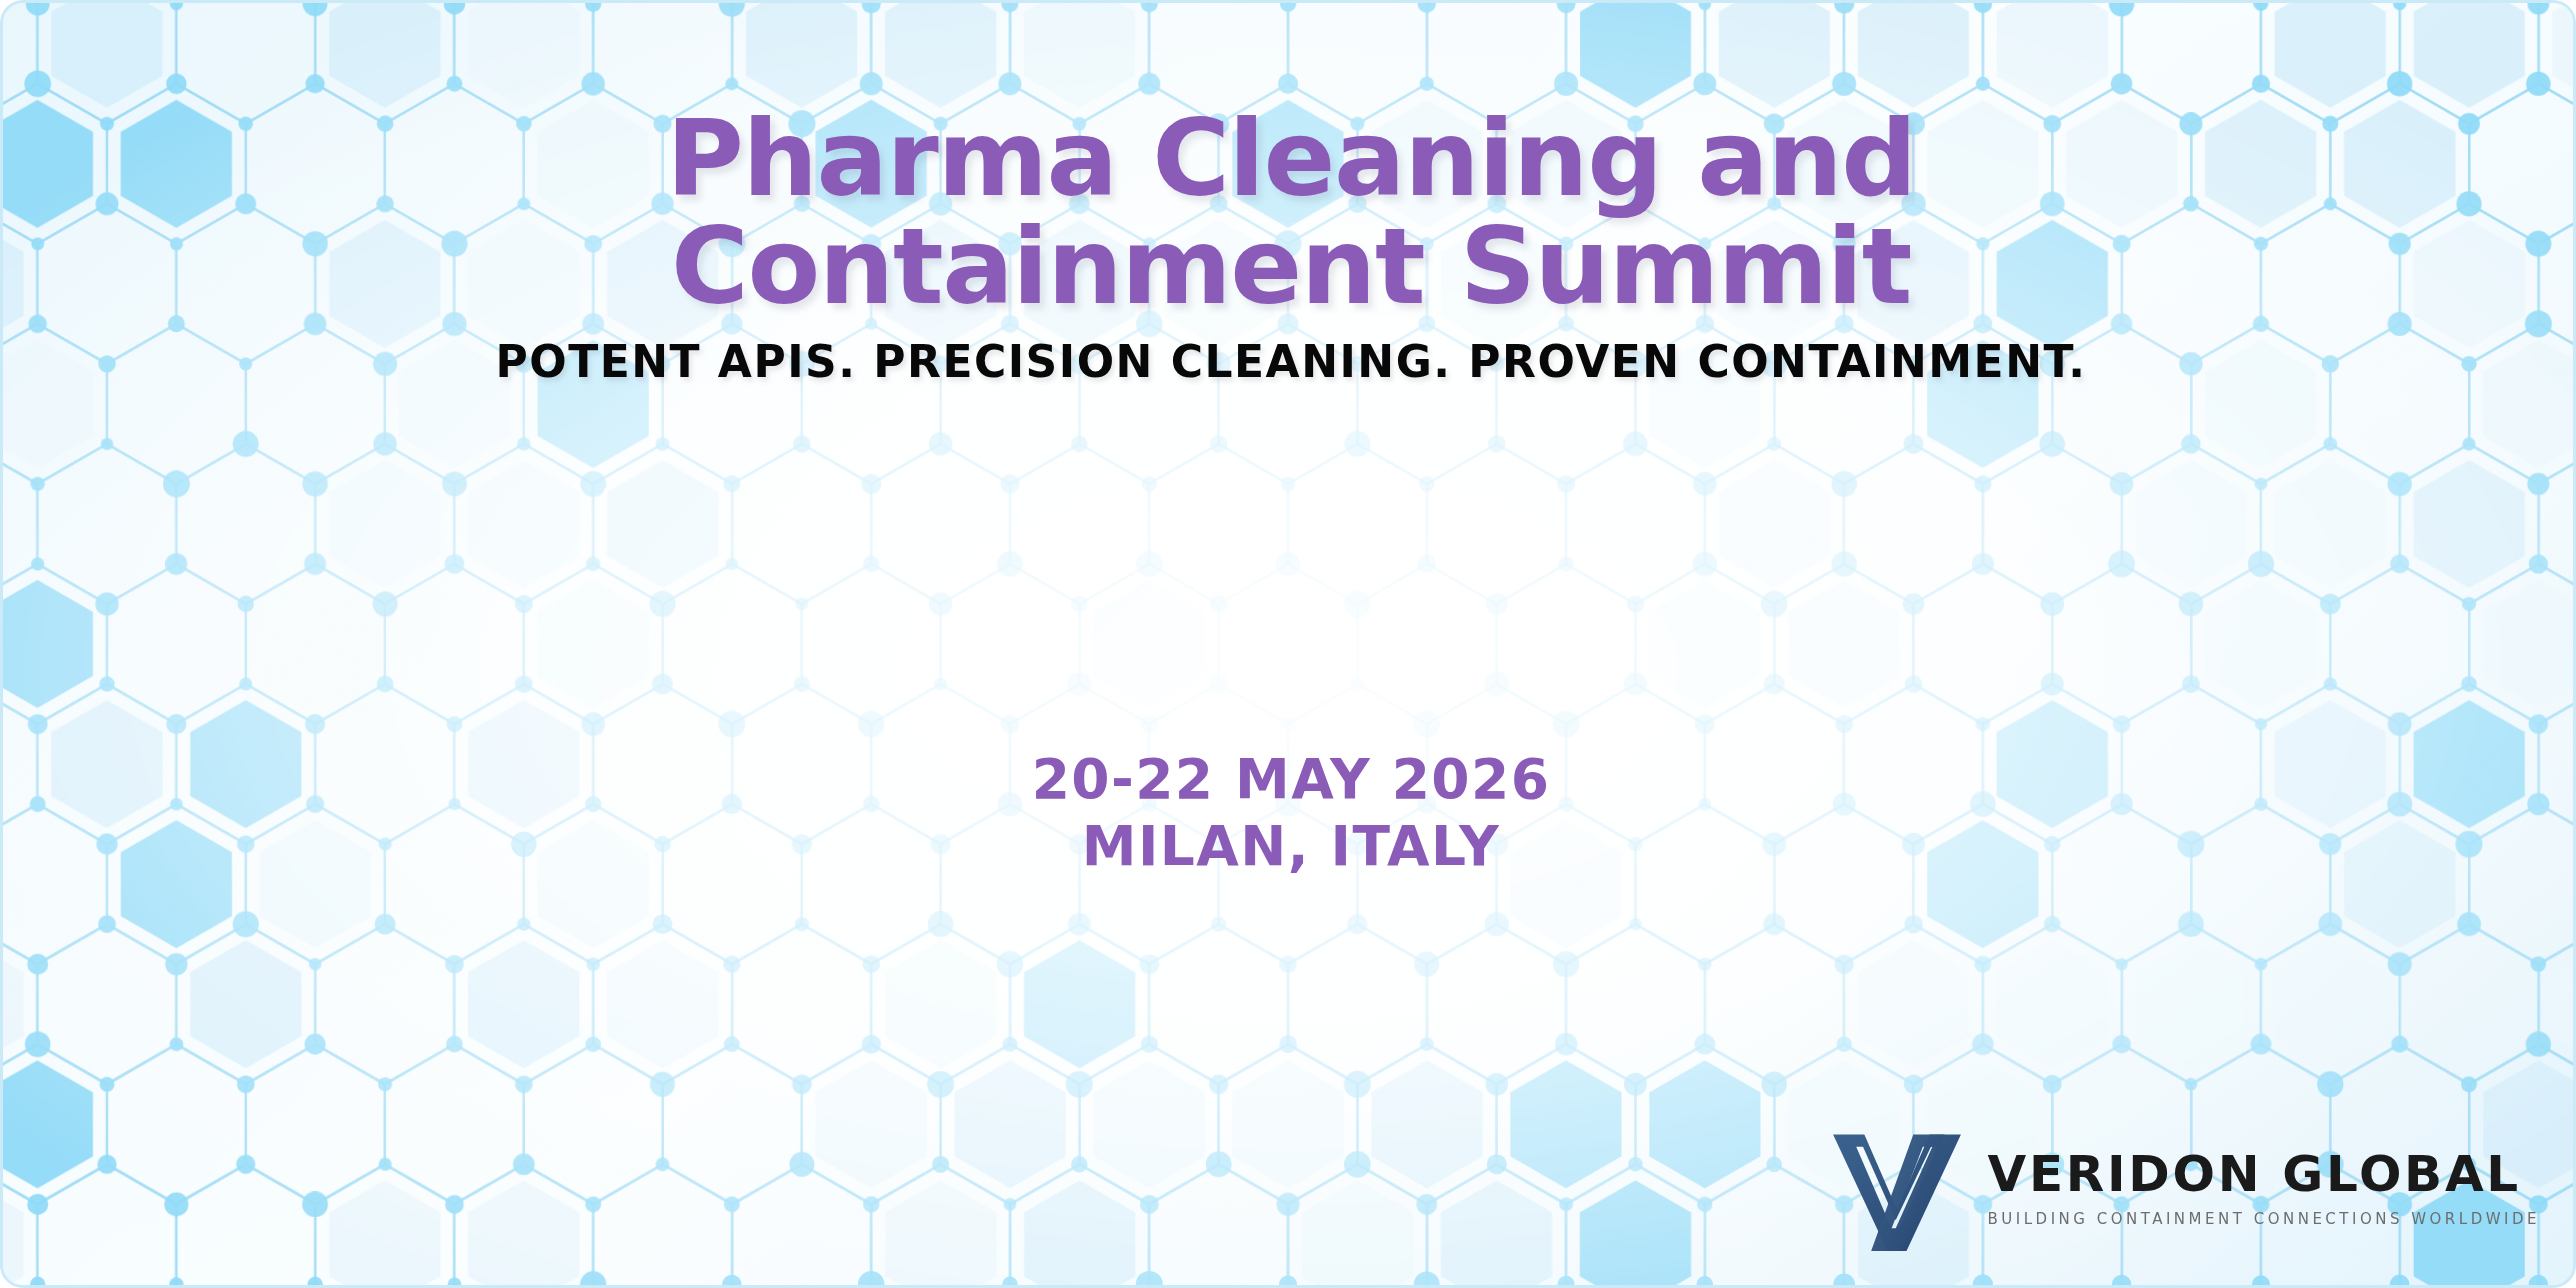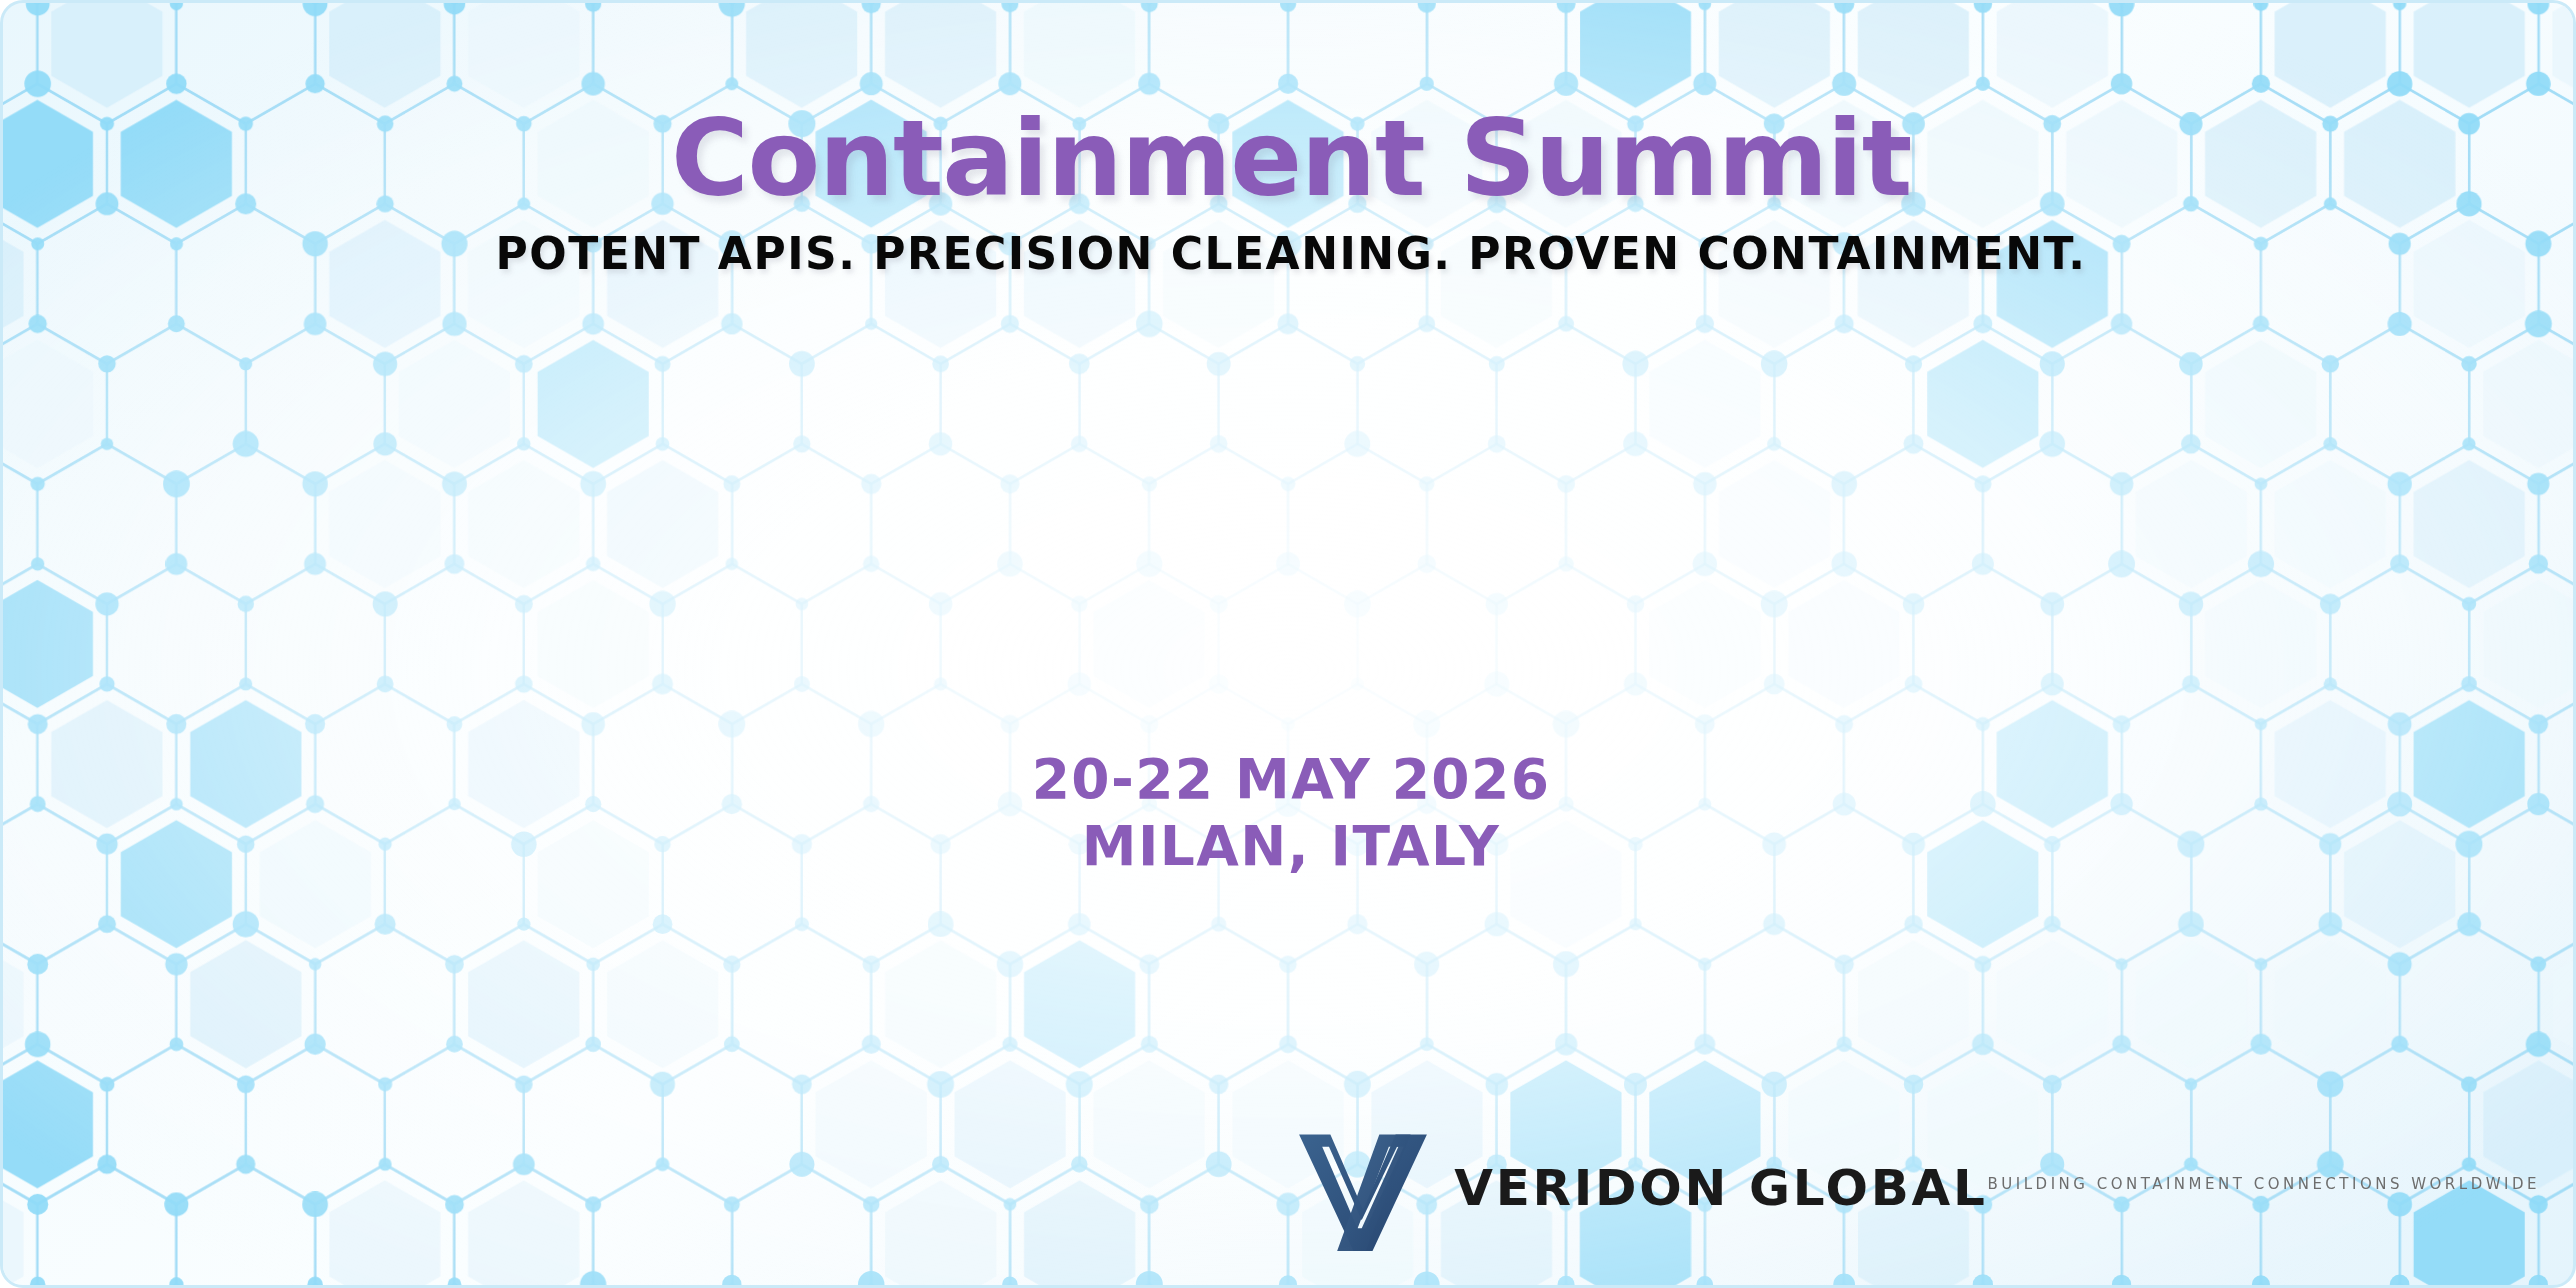--- a/index.html
+++ b/index.html
@@ -97,21 +97,21 @@
   #logo {
     position: absolute;
     right: 33px;
     bottom: 34px;
     display: flex;
     align-items: center;
     gap: 23px;
     z-index: 6;
   }
   #logo-mark { width: 136px; height: 126px; display: block; }
-  #logo-text-wrap { display: flex; flex-direction: row; align-items: flex-start; }
+  #logo-text-wrap { display: flex; flex-direction: column; align-items: flex-start; }
   .logo-name {
     font-family: "DejaVu Sans", sans-serif;
     font-weight: bold;
     font-size: 50px;
     letter-spacing: 2.7px;
     color: #1a1a1a;
     line-height: 1;
     white-space: nowrap;
   }
   .logo-tagline {
@@ -957,20 +957,21 @@
         <circle cx="3525" cy="1889" r="14.4" fill="#8fdaf8" opacity="0.93"></circle>
         <circle cx="3729" cy="1889" r="14.1" fill="#8fdaf8" opacity="0.93"></circle>
       </g>
     <rect x="0" y="0" width="3780" height="1890" fill="url(#fadeCenter)"></rect>
   </svg>
 
   <div id="content">
 
     <div class="title-block">
       <h1 class="event-title">
+        <span class="line1">Pharma Cleaning and</span>
         <span class="line2">Containment Summit</span>
       </h1>
       <div class="event-tagline">POTENT APIS. PRECISION CLEANING. PROVEN CONTAINMENT.</div>
     </div>
 
     <div class="date-block">
       <div class="event-date">20-22 MAY 2026</div>
       <div class="event-location">MILAN, ITALY</div>
     </div>
 

